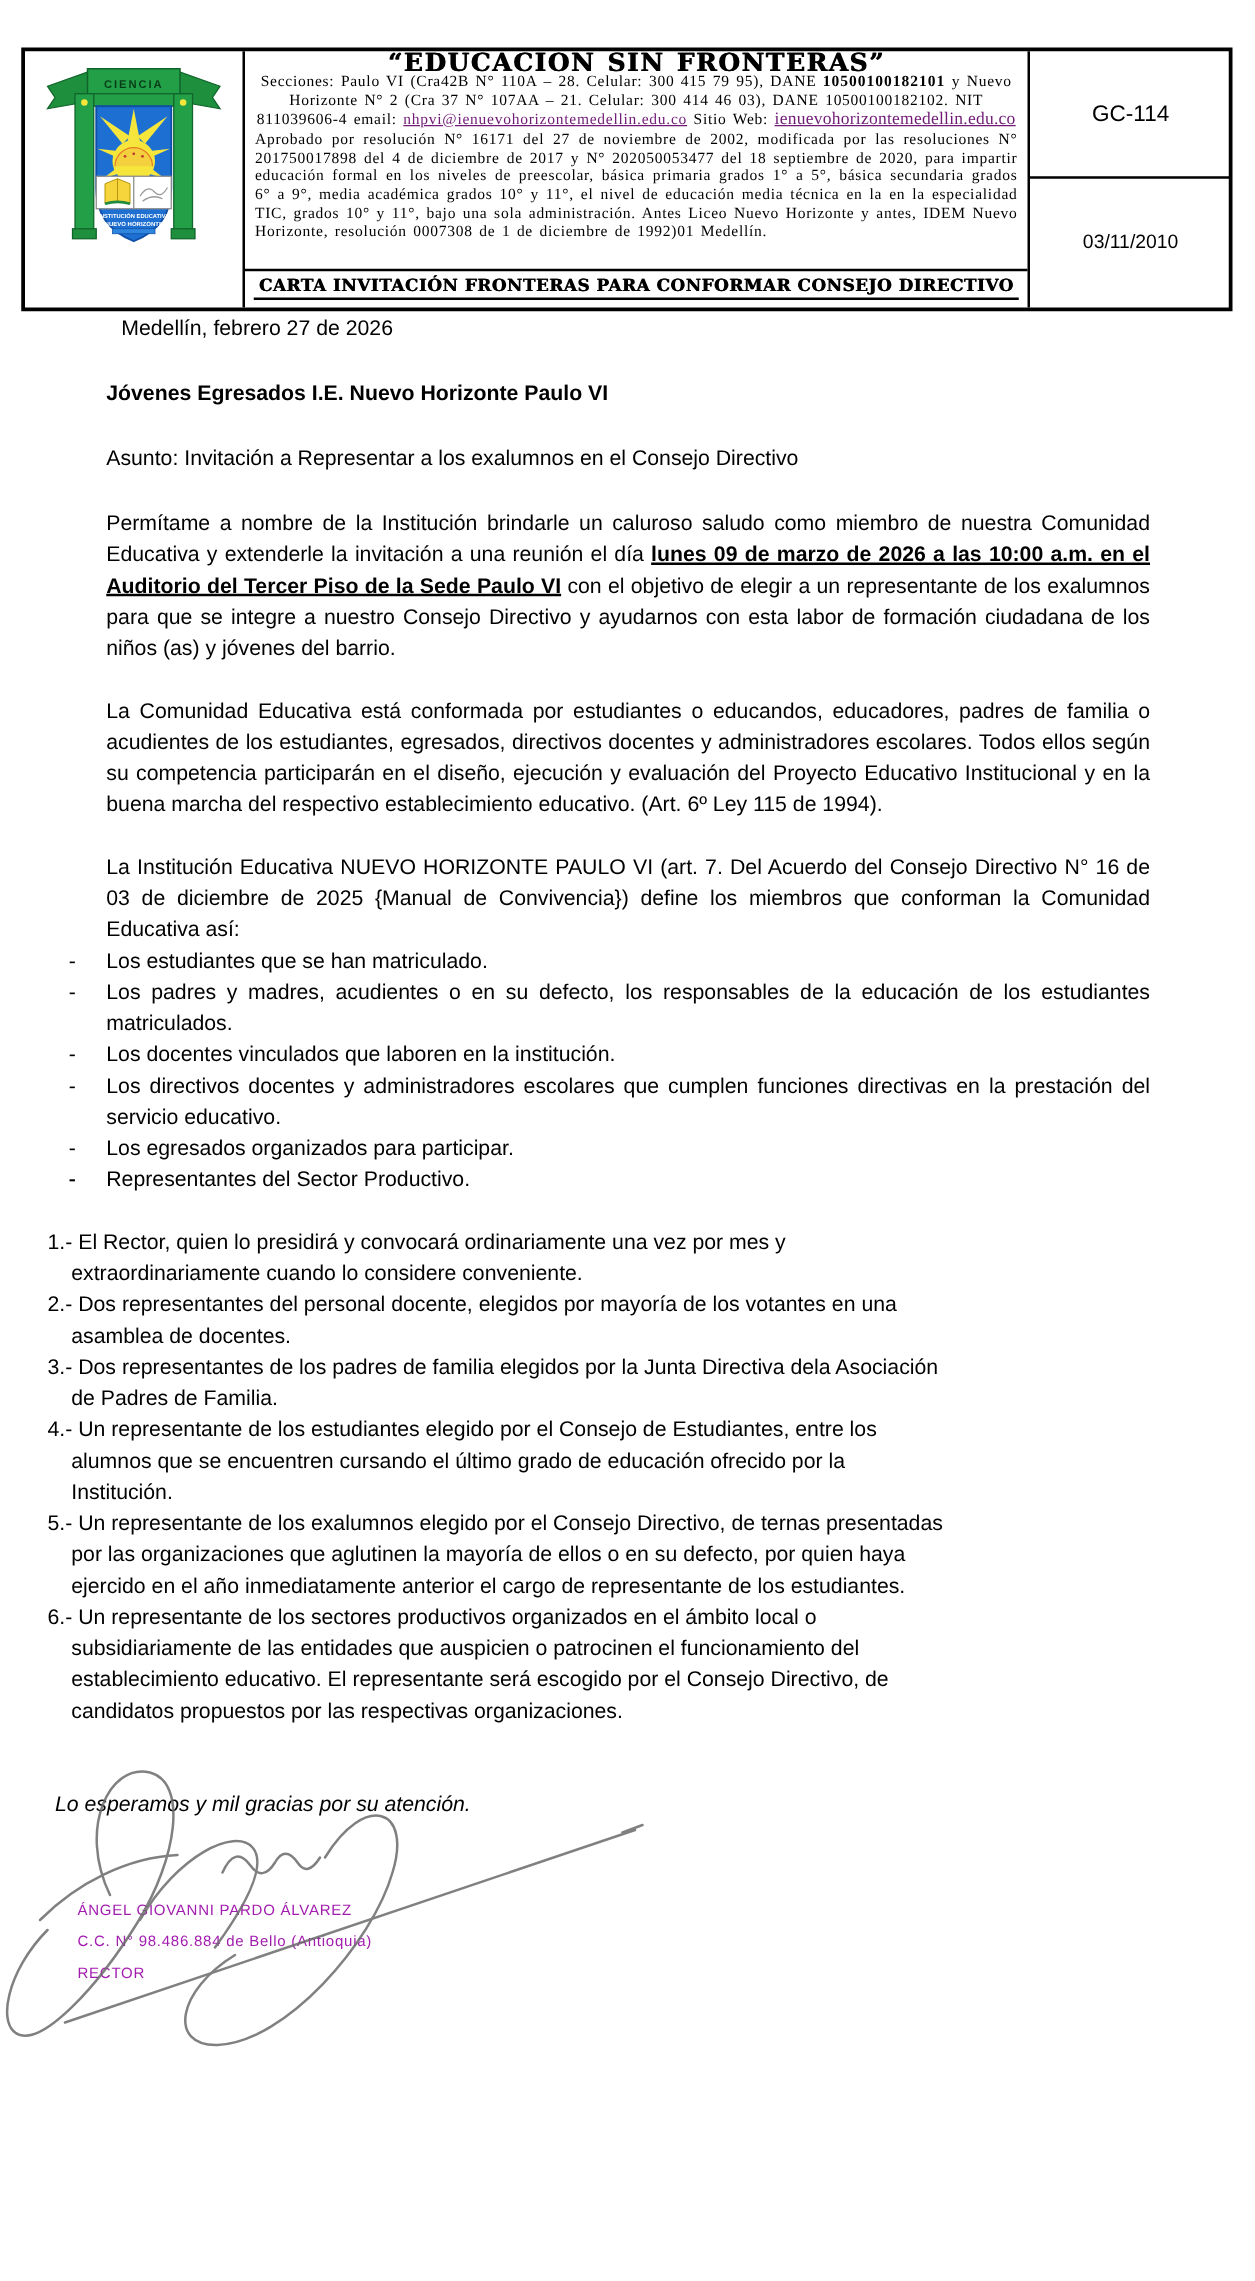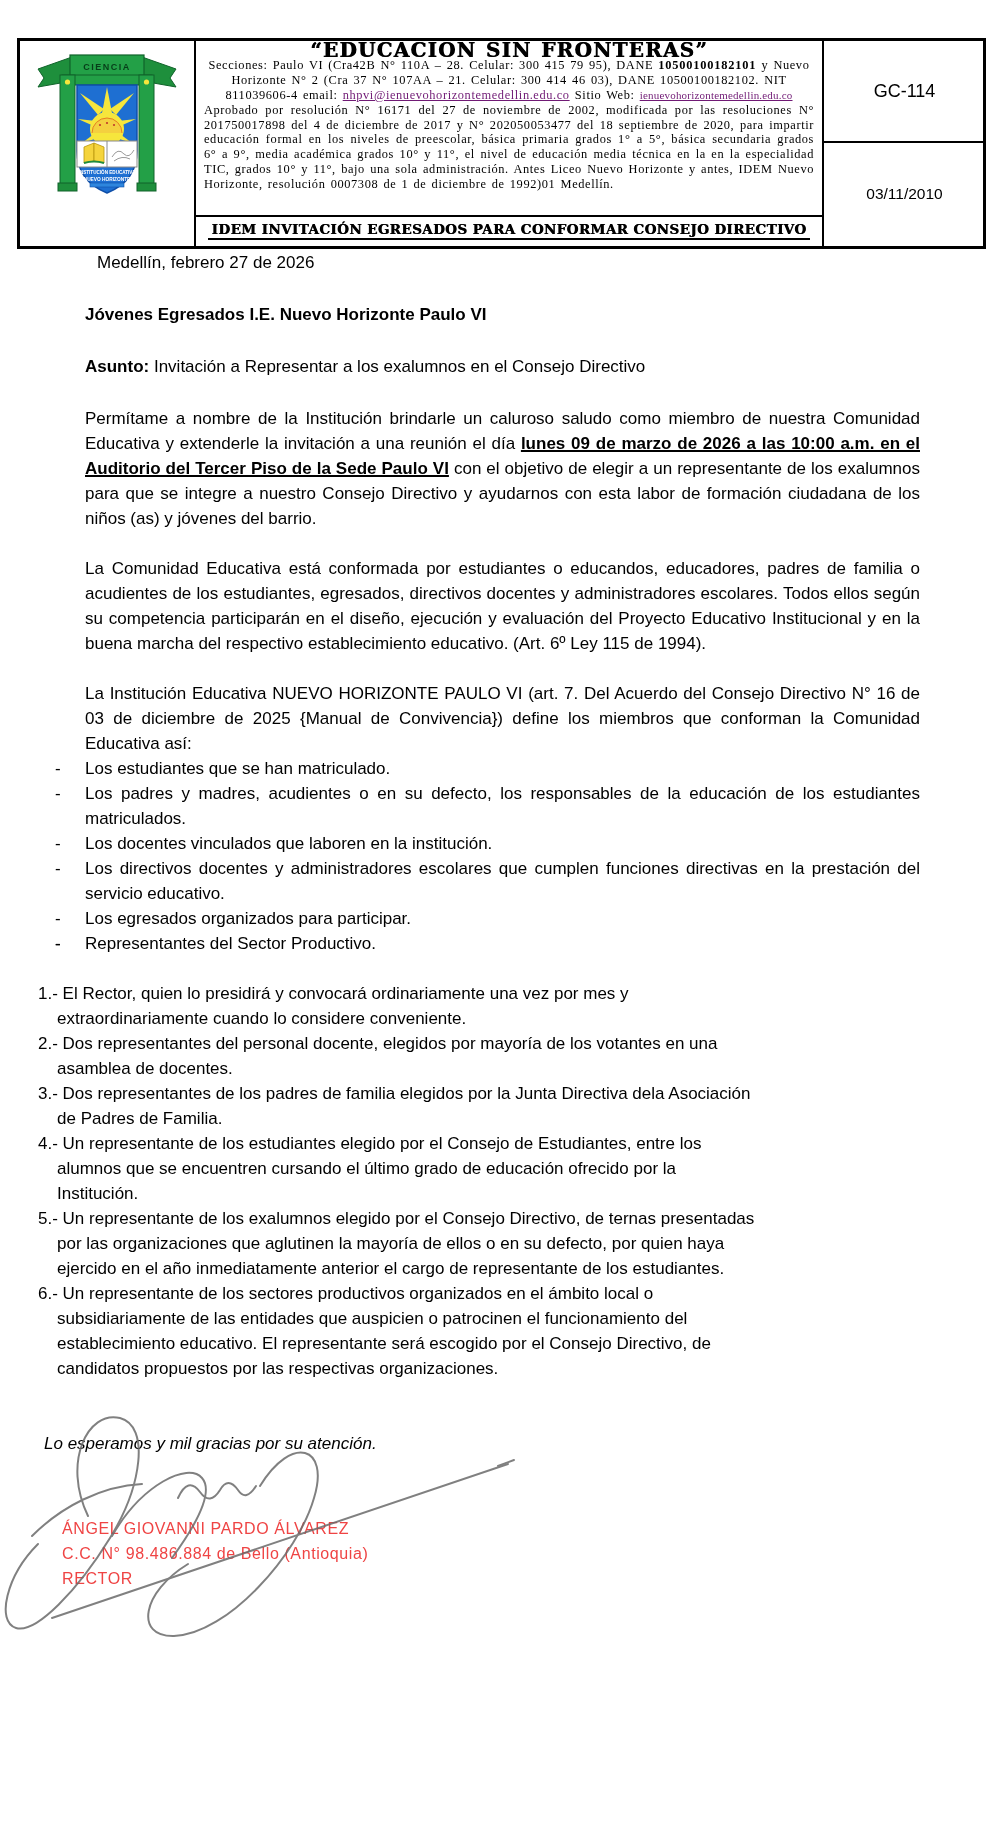--- a/index.html
+++ b/index.html
@@ -14,47 +14,47 @@
   .col-right{position:absolute;left:802px;top:0;width:161px;height:100%;border-left:2px solid #000;}
   .center-text{height:176px;border-bottom:2px solid #000;overflow:hidden;
                font-family:"Liberation Serif", serif;font-size:12.4px;line-height:14.9px;
                letter-spacing:.6px;word-spacing:1.5px;padding:2px 8px 0 8px;box-sizing:border-box;}
   .motto{font-family:"DejaVu Serif", serif;font-weight:bold;font-size:20px;text-align:center;
          letter-spacing:1.2px;text-shadow:.6px 0 0 #000;}
   .secciones{text-align:center;}
   .secciones b{letter-spacing:.8px;}
   .approval{text-align:justify;}
   a.hlink{color:#701a75;text-decoration:underline;cursor:pointer;}
-  a.hlink.small{font-size:11px;letter-spacing:.2px;}
+  a.hlink.small{font-size:14px;letter-spacing:.2px;}
   .center-title{height:27px;display:flex;align-items:center;justify-content:center;}
   .center-title span{font-family:"DejaVu Serif", serif;font-weight:bold;font-size:13.5px;
          letter-spacing:.4px;text-shadow:.5px 0 0 #000;border-bottom:2px solid #000;padding:0 4px 1px 4px;}
   .cell-code{height:100px;border-bottom:2px solid #000;display:flex;align-items:center;justify-content:center;
              font-size:18px;}
   .cell-date{height:101px;display:flex;align-items:center;justify-content:center;font-size:15.5px;}
 
   
   .letter{position:absolute;left:0;top:250px;width:1004px;font-size:17px;line-height:25px;}
   .l-date{margin:0 0 27px 97px;}
   .l-recipient{margin:16px 0 27px 85px;font-weight:bold;}
   .l-subject{margin:0 0 27px 85px;}
   .para{margin:0 0 25px 85px;width:835px;text-align:justify;}
   .para.tight{margin-bottom:0;}
-  .lead{font-weight:bold;}
+  .lead{font-weight:normal;}
   .boldul{font-weight:bold;text-decoration:underline;text-decoration-thickness:2px;}
   .dash-list{margin:0 0 25px 0;}
   .ditem{position:relative;margin-left:85px;width:835px;text-align:justify;}
   .dash{position:absolute;left:-30px;top:0;}
   .articulo{margin:25px 0 0 66px;width:856px;white-space:pre-wrap;}
   .nitem{margin:0 0 0 57px;width:900px;text-indent:-19px;white-space:pre-wrap;}
   .closing{margin:50px 0 0 44px;font-style:italic;}
 
   
   .sig-area{position:relative;height:220px;margin-top:38px;}
-  .sig-text{position:absolute;left:62px;top:22px;color:#ef4444;font-size:16px;line-height:25px;
+  .sig-text{position:absolute;left:62px;top:22px;color:#a21caf;font-size:12px;line-height:25px;
             letter-spacing:.6px;}
   .sig-scribble{position:absolute;left:-8px;top:-128px;pointer-events:none;}
 </style>
 </head>
 <body>
 
 <div class="page">
 
   <div class="hdr">
 
@@ -107,21 +107,21 @@
 
     <div class="col-center">
       <div class="center-text">
         <div class="motto">“EDUCACIÓN SIN FRONTERAS”</div>
         <div class="secciones">
           <span>Secciones: Paulo VI (Cra42B N° 110A – 28. Celular: 300 415 79 95), DANE </span><b>10500100182101</b><span> y Nuevo Horizonte N° 2 (Cra 37 N° 107AA – 21. Celular: 300 414 46 03), DANE 10500100182102. NIT 811039606-4   email: </span><a class="hlink">nhpvi@ienuevohorizontemedellin.edu.co</a><span> Sitio  Web: </span><a class="hlink small">ienuevohorizontemedellin.edu.co</a>
         </div>
         <div class="approval">Aprobado por resolución N° 16171 del 27 de noviembre de 2002, modificada por las resoluciones N° 201750017898 del 4 de diciembre de 2017 y N° 202050053477 del 18 septiembre de 2020, para impartir educación formal en los niveles de preescolar, básica primaria grados 1° a 5°, básica secundaria grados 6° a 9°, media académica grados 10° y 11°, el nivel de educación media técnica en la en la especialidad TIC, grados 10° y 11°, bajo una sola administración. Antes Liceo Nuevo Horizonte y antes, IDEM Nuevo Horizonte, resolución 0007308 de 1 de diciembre de 1992)01 Medellín.</div>
       </div>
       <div class="center-title">
-        <span>IDEM INVITACIÓN EGRESADOS PARA CONFORMAR CONSEJO DIRECTIVO</span>
+        <span>CARTA INVITACIÓN FRONTERAS PARA CONFORMAR CONSEJO DIRECTIVO</span>
       </div>
     </div>
 
     <div class="col-right">
       <div class="cell-code">GC-114</div>
       <div class="cell-date">03/11/2010</div>
     </div>
   </div>
 
   <div class="letter">

